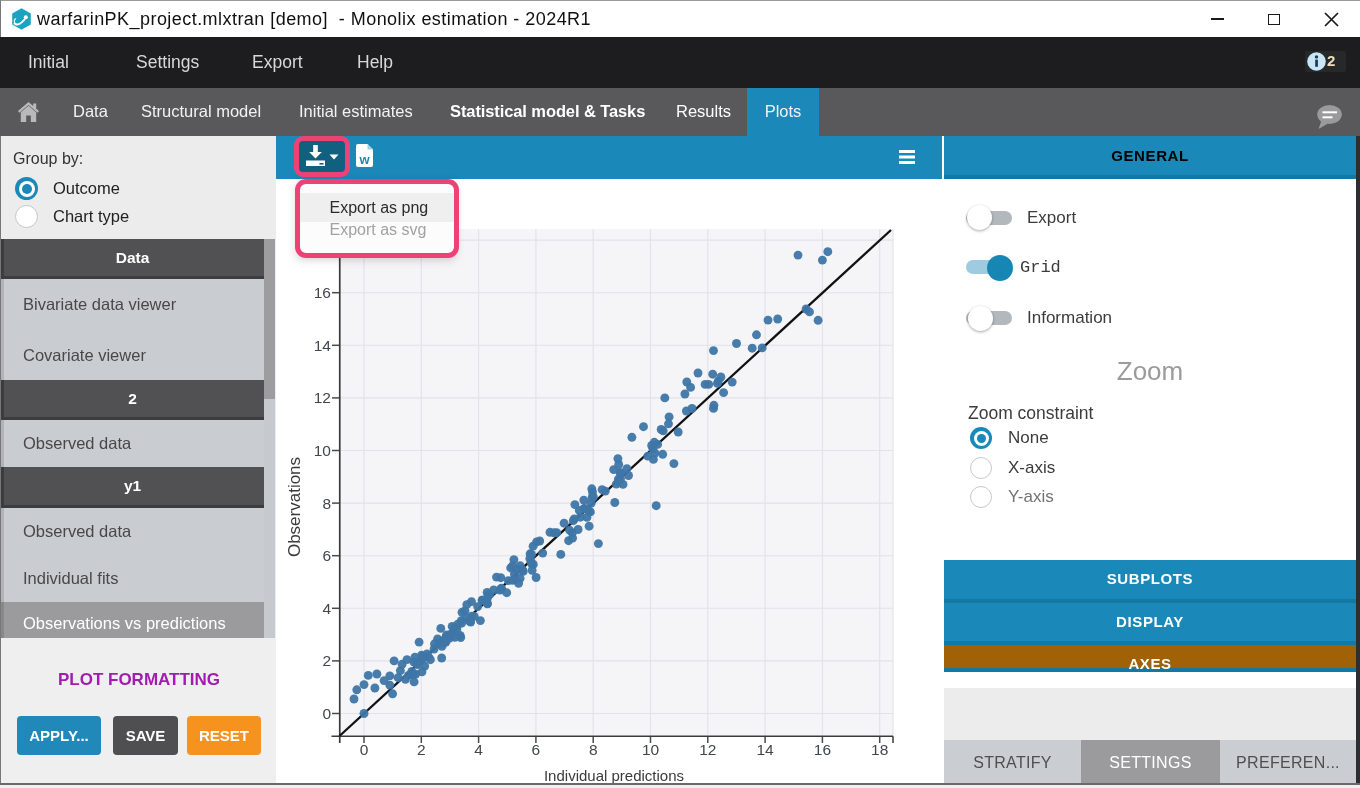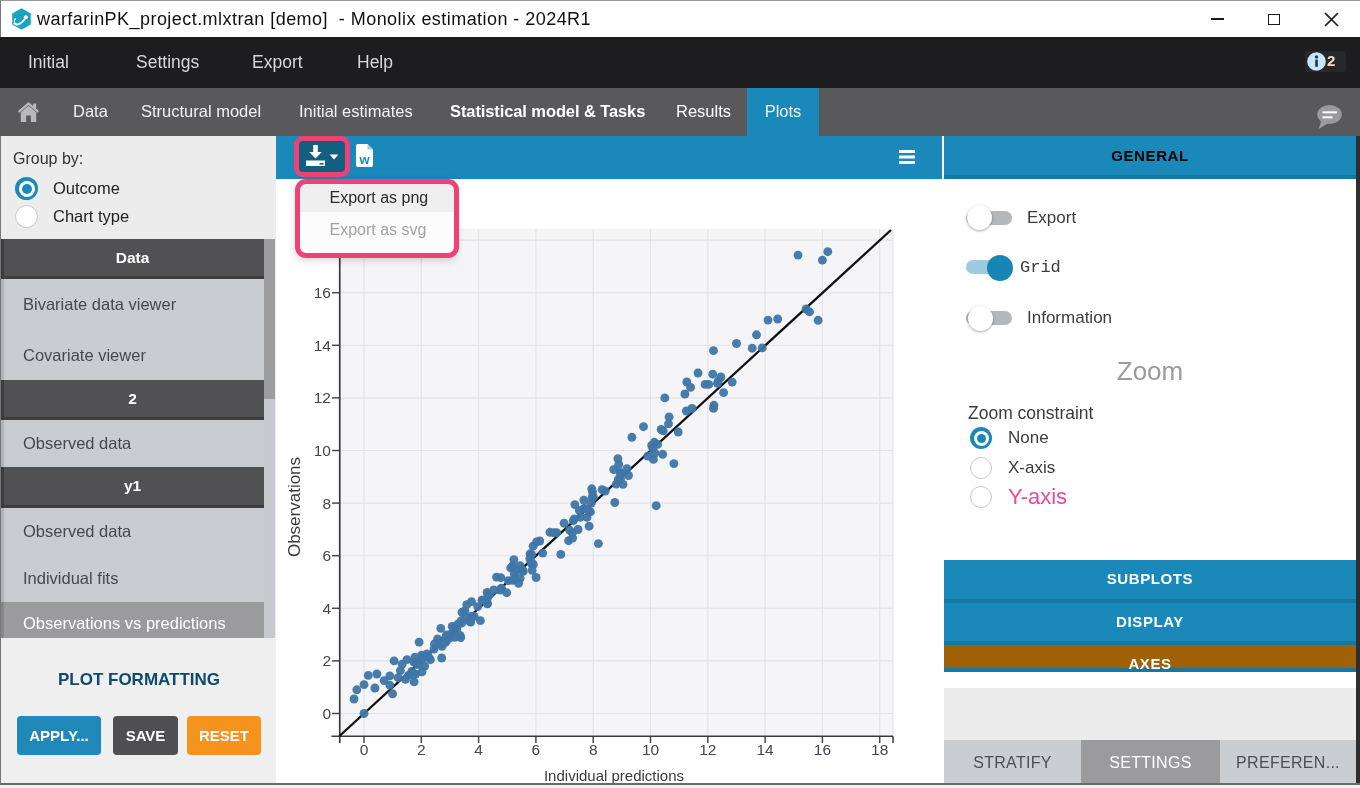--- a/index.html
+++ b/index.html
@@ -81,21 +81,21 @@
   <div class="abs" style="left:0;top:372px;width:263px;height:47px;background:#c9cdd2;box-shadow:inset 3px 0 0 rgba(0,0,0,0.12);line-height:47px;font-size:16.5px;color:#47484a;"><span style="margin-left:22px">Observed data</span></div>
   <div class="abs" style="left:0;top:419px;width:263px;height:47px;background:#c9cdd2;box-shadow:inset 3px 0 0 rgba(0,0,0,0.12);line-height:47px;font-size:16.5px;color:#47484a;"><span style="margin-left:22px">Individual fits</span></div>
   <div class="abs" style="left:0;top:466px;width:263px;height:35.5px;background:#9b9b9d;box-shadow:inset 3px 0 0 rgba(0,0,0,0.12);font-size:16.5px;color:#fff;">
       <span style="position:absolute;left:22px;top:12px;">Observations vs predictions</span>
     </div>
 
   <div class="abs" style="left:263px;top:103px;width:10.5px;height:398.5px;background:#c6c9cd;"></div>
   <div class="abs" style="left:263px;top:103px;width:10.5px;height:160px;background:#9d9da0;"></div>
 
   <div class="abs" style="left:0;top:501.5px;width:276px;height:150.5px;background:#efeff0;"></div>
-  <div class="abs" style="left:0;top:534px;width:276px;text-align:center;font-size:17px;font-weight:bold;color:#0c4a6e;">PLOT FORMATTING</div>
+  <div class="abs" style="left:0;top:534px;width:276px;text-align:center;font-size:17px;font-weight:bold;color:#a21caf;">PLOT FORMATTING</div>
   <div class="abs" style="left:16px;top:580px;width:84px;height:39px;background:#2089ba;border-radius:4px;text-align:center;line-height:39px;font-size:15px;font-weight:bold;color:#fff;">APPLY...</div>
   <div class="abs" style="left:112px;top:580px;width:65px;height:39px;background:#4f4f52;border-radius:4px;text-align:center;line-height:39px;font-size:15px;font-weight:bold;color:#fff;">SAVE</div>
   <div class="abs" style="left:186px;top:580px;width:74px;height:39px;background:#f6921e;border-radius:4px;text-align:center;line-height:39px;font-size:15px;font-weight:bold;color:#fff;">RESET</div>
 </div>
 
 <div class="abs" style="left:276px;top:136px;width:666px;height:652px;background:#fff;"></div>
 
 <div class="abs" style="left:276px;top:136px;width:666px;height:43px;background:#1a88b8;"></div>
 <div class="abs" style="left:299px;top:140px;width:48px;height:34px;background:#11607f;border-radius:4px;"></div>
 <svg class="abs" style="left:305px;top:145px" width="34" height="24" viewBox="0 0 34 24">
@@ -402,21 +402,21 @@
       <text x="331" y="350.8" text-anchor="end">14</text>
       <text x="331" y="298.2" text-anchor="end">16</text>
   </g>
   <g font-family="Liberation Sans" font-size="15" fill="#3a3a3a">
     <text x="614" y="781" text-anchor="middle">Individual predictions</text>
     <text x="300" y="507" text-anchor="middle" transform="rotate(-90 300 507)" font-size="17">Observations</text>
   </g>
 </svg>
 
 <div class="abs" style="left:297.5px;top:181px;width:156px;height:74px;background:#fcfcfd;box-shadow:0 3px 10px rgba(0,0,0,0.25);">
-  <div class="abs" style="left:0;top:2px;width:156px;height:29px;background:#efeff0;line-height:29px;font-size:16px;color:#2b2b2b;"><span style="margin-left:32px">Export as png</span></div>
+  <div class="abs" style="left:0;top:12px;width:156px;height:29px;background:#efeff0;line-height:29px;font-size:16px;color:#2b2b2b;"><span style="margin-left:32px">Export as png</span></div>
   <div class="abs" style="left:0;top:34px;width:156px;height:30px;line-height:30px;font-size:16px;color:#a2a2a4;"><span style="margin-left:32px">Export as svg</span></div>
 </div>
 
 <div class="abs" style="left:293.5px;top:136px;width:56.5px;height:41px;border:5px solid #ee4277;border-radius:9px;"></div>
 <div class="abs" style="left:294.5px;top:178.5px;width:164px;height:79px;border:5px solid #ee4277;border-radius:11px;"></div>
 
 <div class="abs" style="left:944px;top:136px;width:412px;height:652px;background:#fff;">
 
   <div class="abs" style="left:0;top:0;width:412px;height:43px;background:#1a88b8;border-bottom:4px solid #1478a2;text-align:center;line-height:39px;font-size:15px;font-weight:bold;letter-spacing:0.6px;color:#000000;">GENERAL</div>
 
@@ -435,21 +435,21 @@
   <div class="abs" style="left:0;top:220px;width:412px;text-align:center;font-size:26px;color:#9b9b9b;">Zoom</div>
   <div class="abs" style="left:24px;top:267px;font-size:17.5px;color:#3c3c3e;">Zoom constraint</div>
 
   <div class="abs" style="left:26px;top:291px;width:22px;height:22px;border-radius:50%;background:#1a88b8;"></div>
   <div class="abs" style="left:29.5px;top:294.5px;width:15px;height:15px;border-radius:50%;background:#fff;"></div>
   <div class="abs" style="left:32.5px;top:297.5px;width:9px;height:9px;border-radius:50%;background:#1a88b8;"></div>
   <div class="abs" style="left:64px;top:290px;height:24px;line-height:24px;font-size:17px;color:#3c3c3e;">None</div>
   <div class="abs" style="left:26px;top:321px;width:22px;height:22px;border-radius:50%;background:#fff;border:1.5px solid #c9c9c9;"></div>
   <div class="abs" style="left:64px;top:320px;height:24px;line-height:24px;font-size:17px;color:#3c3c3e;">X-axis</div>
   <div class="abs" style="left:26px;top:350px;width:22px;height:22px;border-radius:50%;background:#fff;border:1.5px solid #c9c9c9;"></div>
-  <div class="abs" style="left:64px;top:349px;height:24px;line-height:24px;font-size:22px;color:#ec4899;">Y-axis</div>
+  <div class="abs" style="left:64px;top:349px;height:24px;line-height:24px;font-size:17px;color:#737373;">Y-axis</div>
 
   <div class="abs" style="left:0;top:424.4px;width:412px;height:42.5px;background:#1a88b8;border-bottom:4.7px solid #1478a2;text-align:center;line-height:37px;font-size:15px;font-weight:bold;letter-spacing:0.6px;color:#fff;">SUBPLOTS</div>
   <div class="abs" style="left:0;top:466.9px;width:412px;height:42.1px;background:#1a88b8;border-bottom:4.7px solid #1478a2;text-align:center;line-height:37px;font-size:15px;font-weight:bold;letter-spacing:0.6px;color:#fff;">DISPLAY</div>
   <div class="abs" style="left:0;top:509px;width:412px;height:27px;background:#a16207;border-bottom:4.7px solid #1478a2;text-align:center;line-height:37px;font-size:15px;font-weight:bold;letter-spacing:0.6px;color:#fff;">AXES</div>
   <div class="abs" style="left:0;top:551.5px;width:412px;height:52.5px;background:#ececed;"></div>
 
   <div class="abs" style="left:0;top:604px;width:137px;height:48px;background:#caced2;text-align:center;line-height:46px;font-size:16px;letter-spacing:0.3px;color:#4f4f52;">STRATIFY</div>
   <div class="abs" style="left:137px;top:604px;width:139px;height:48px;background:#9b9b9d;text-align:center;line-height:46px;font-size:16px;letter-spacing:0.3px;color:#fff;">SETTINGS</div>
   <div class="abs" style="left:276px;top:604px;width:136px;height:48px;background:#caced2;text-align:center;line-height:46px;font-size:16px;letter-spacing:0.3px;color:#4f4f52;">PREFEREN...</div>
 </div>

